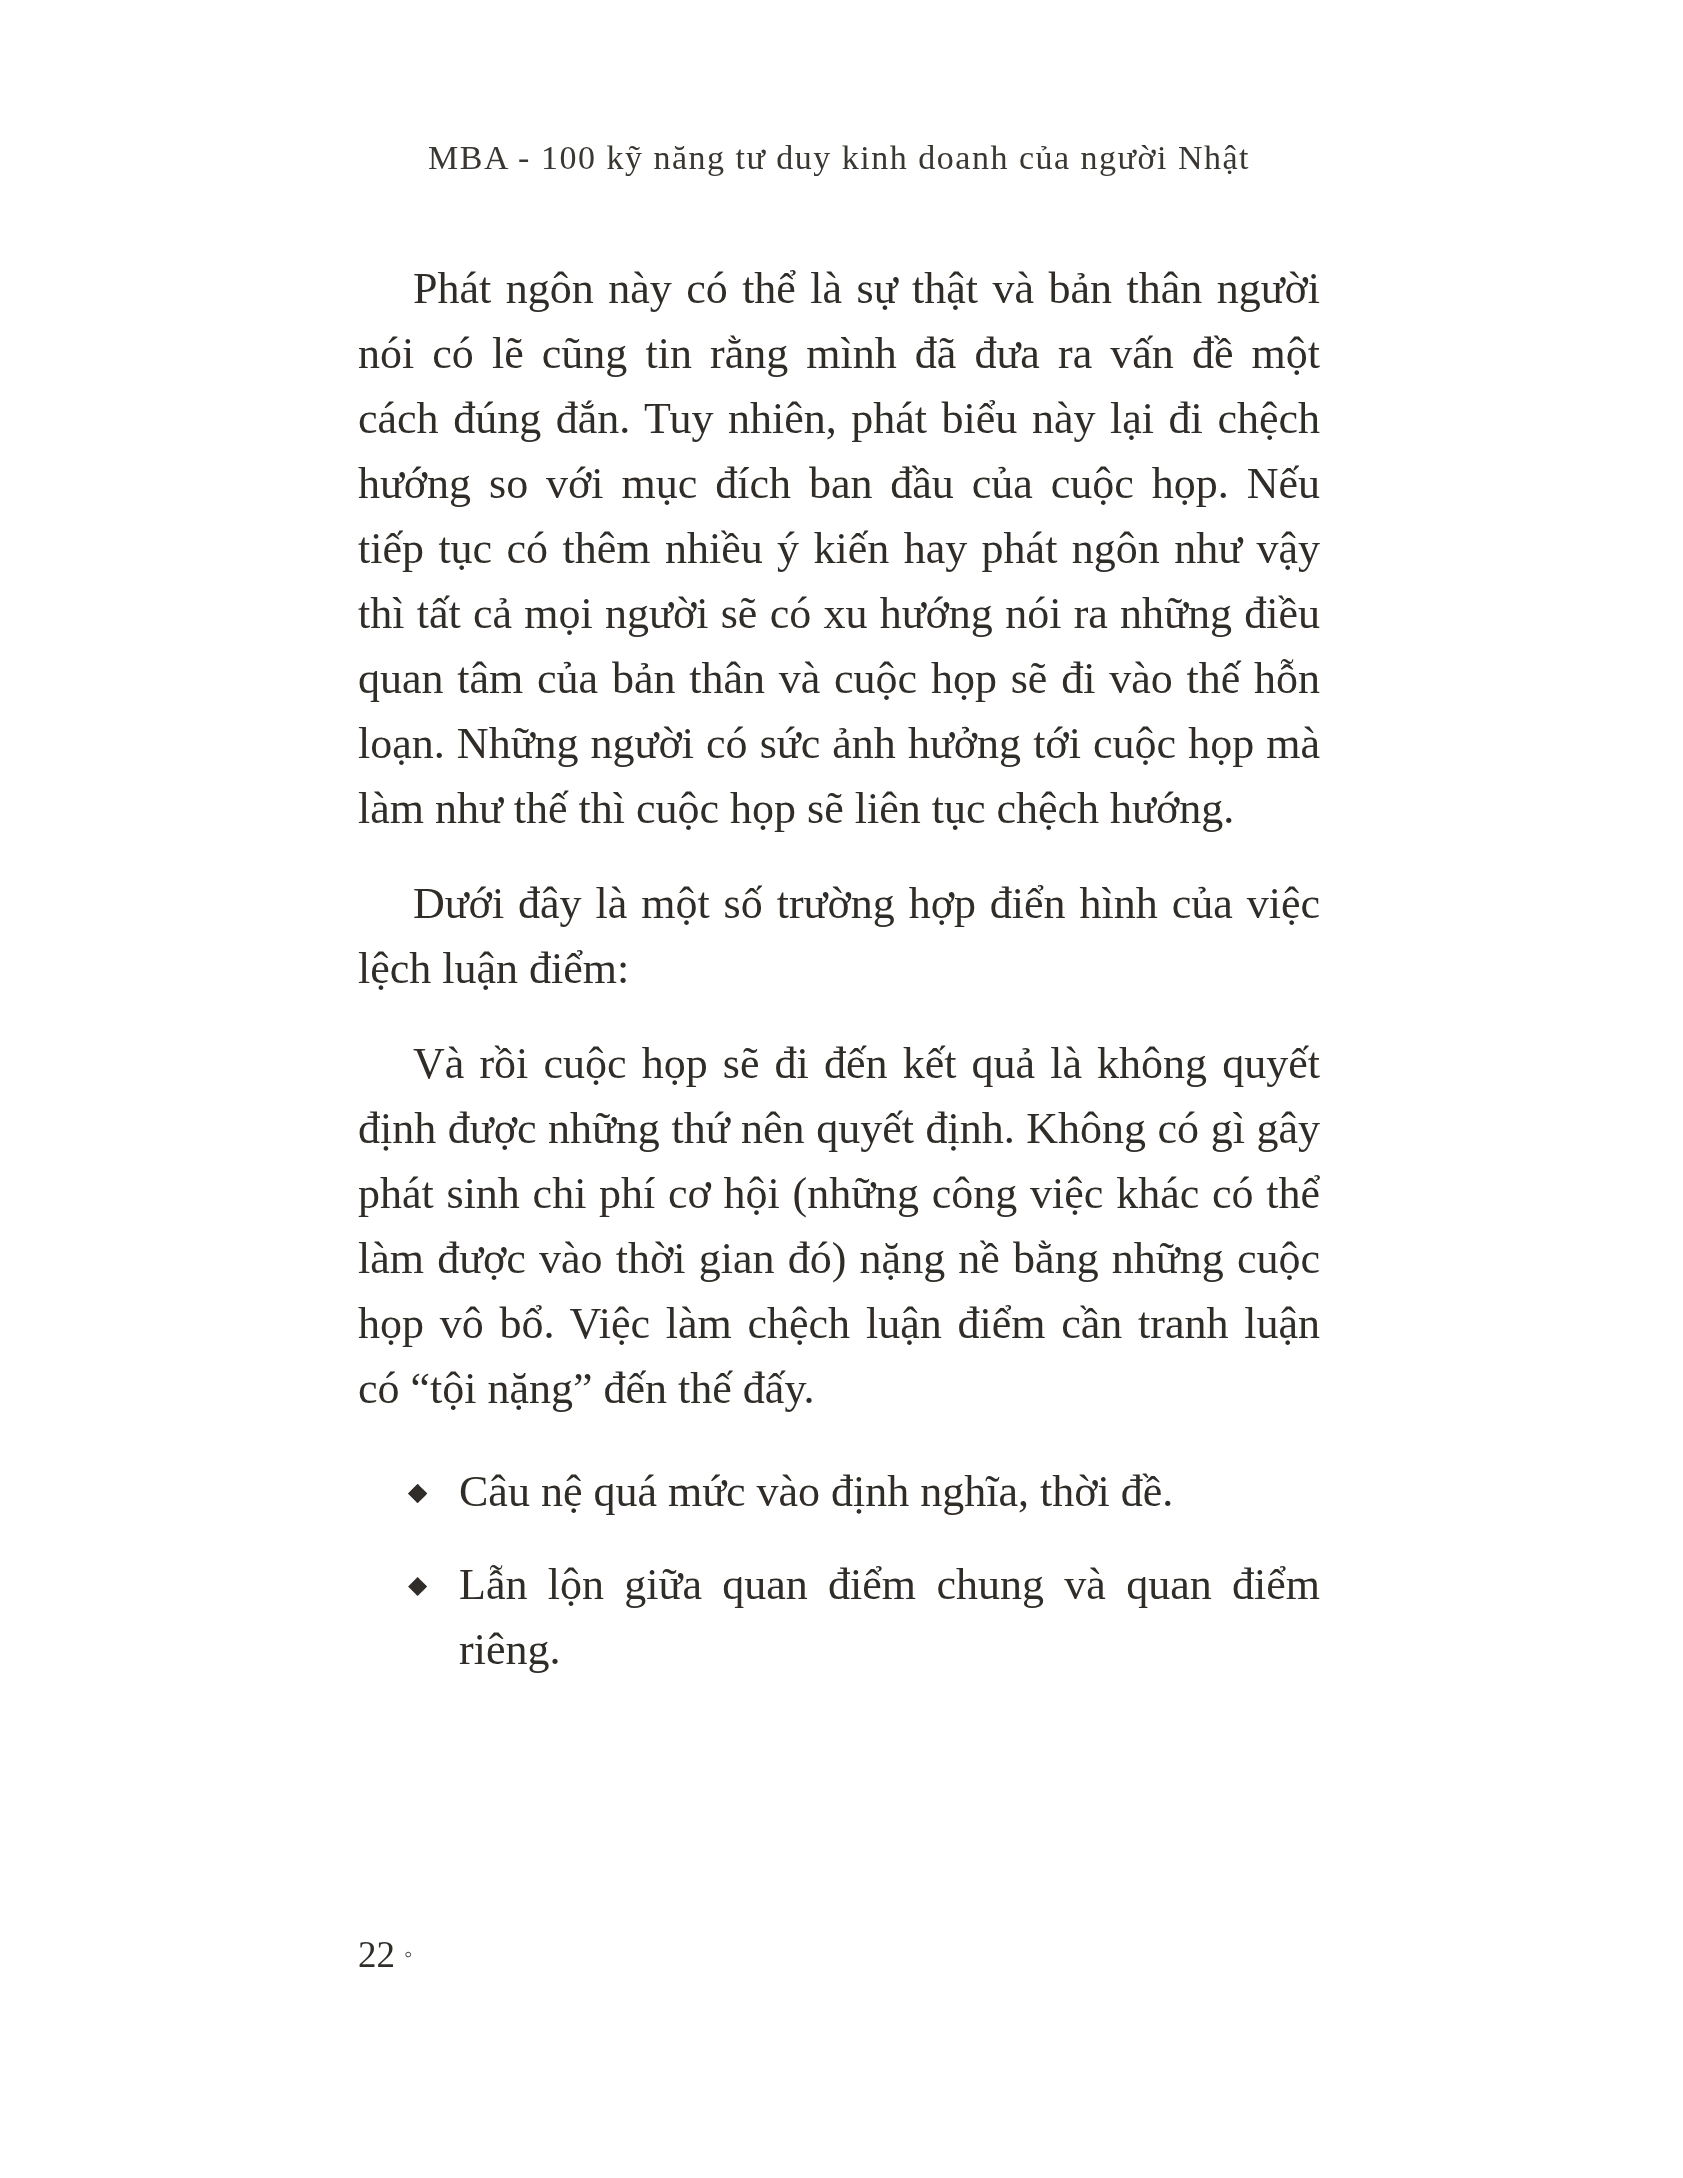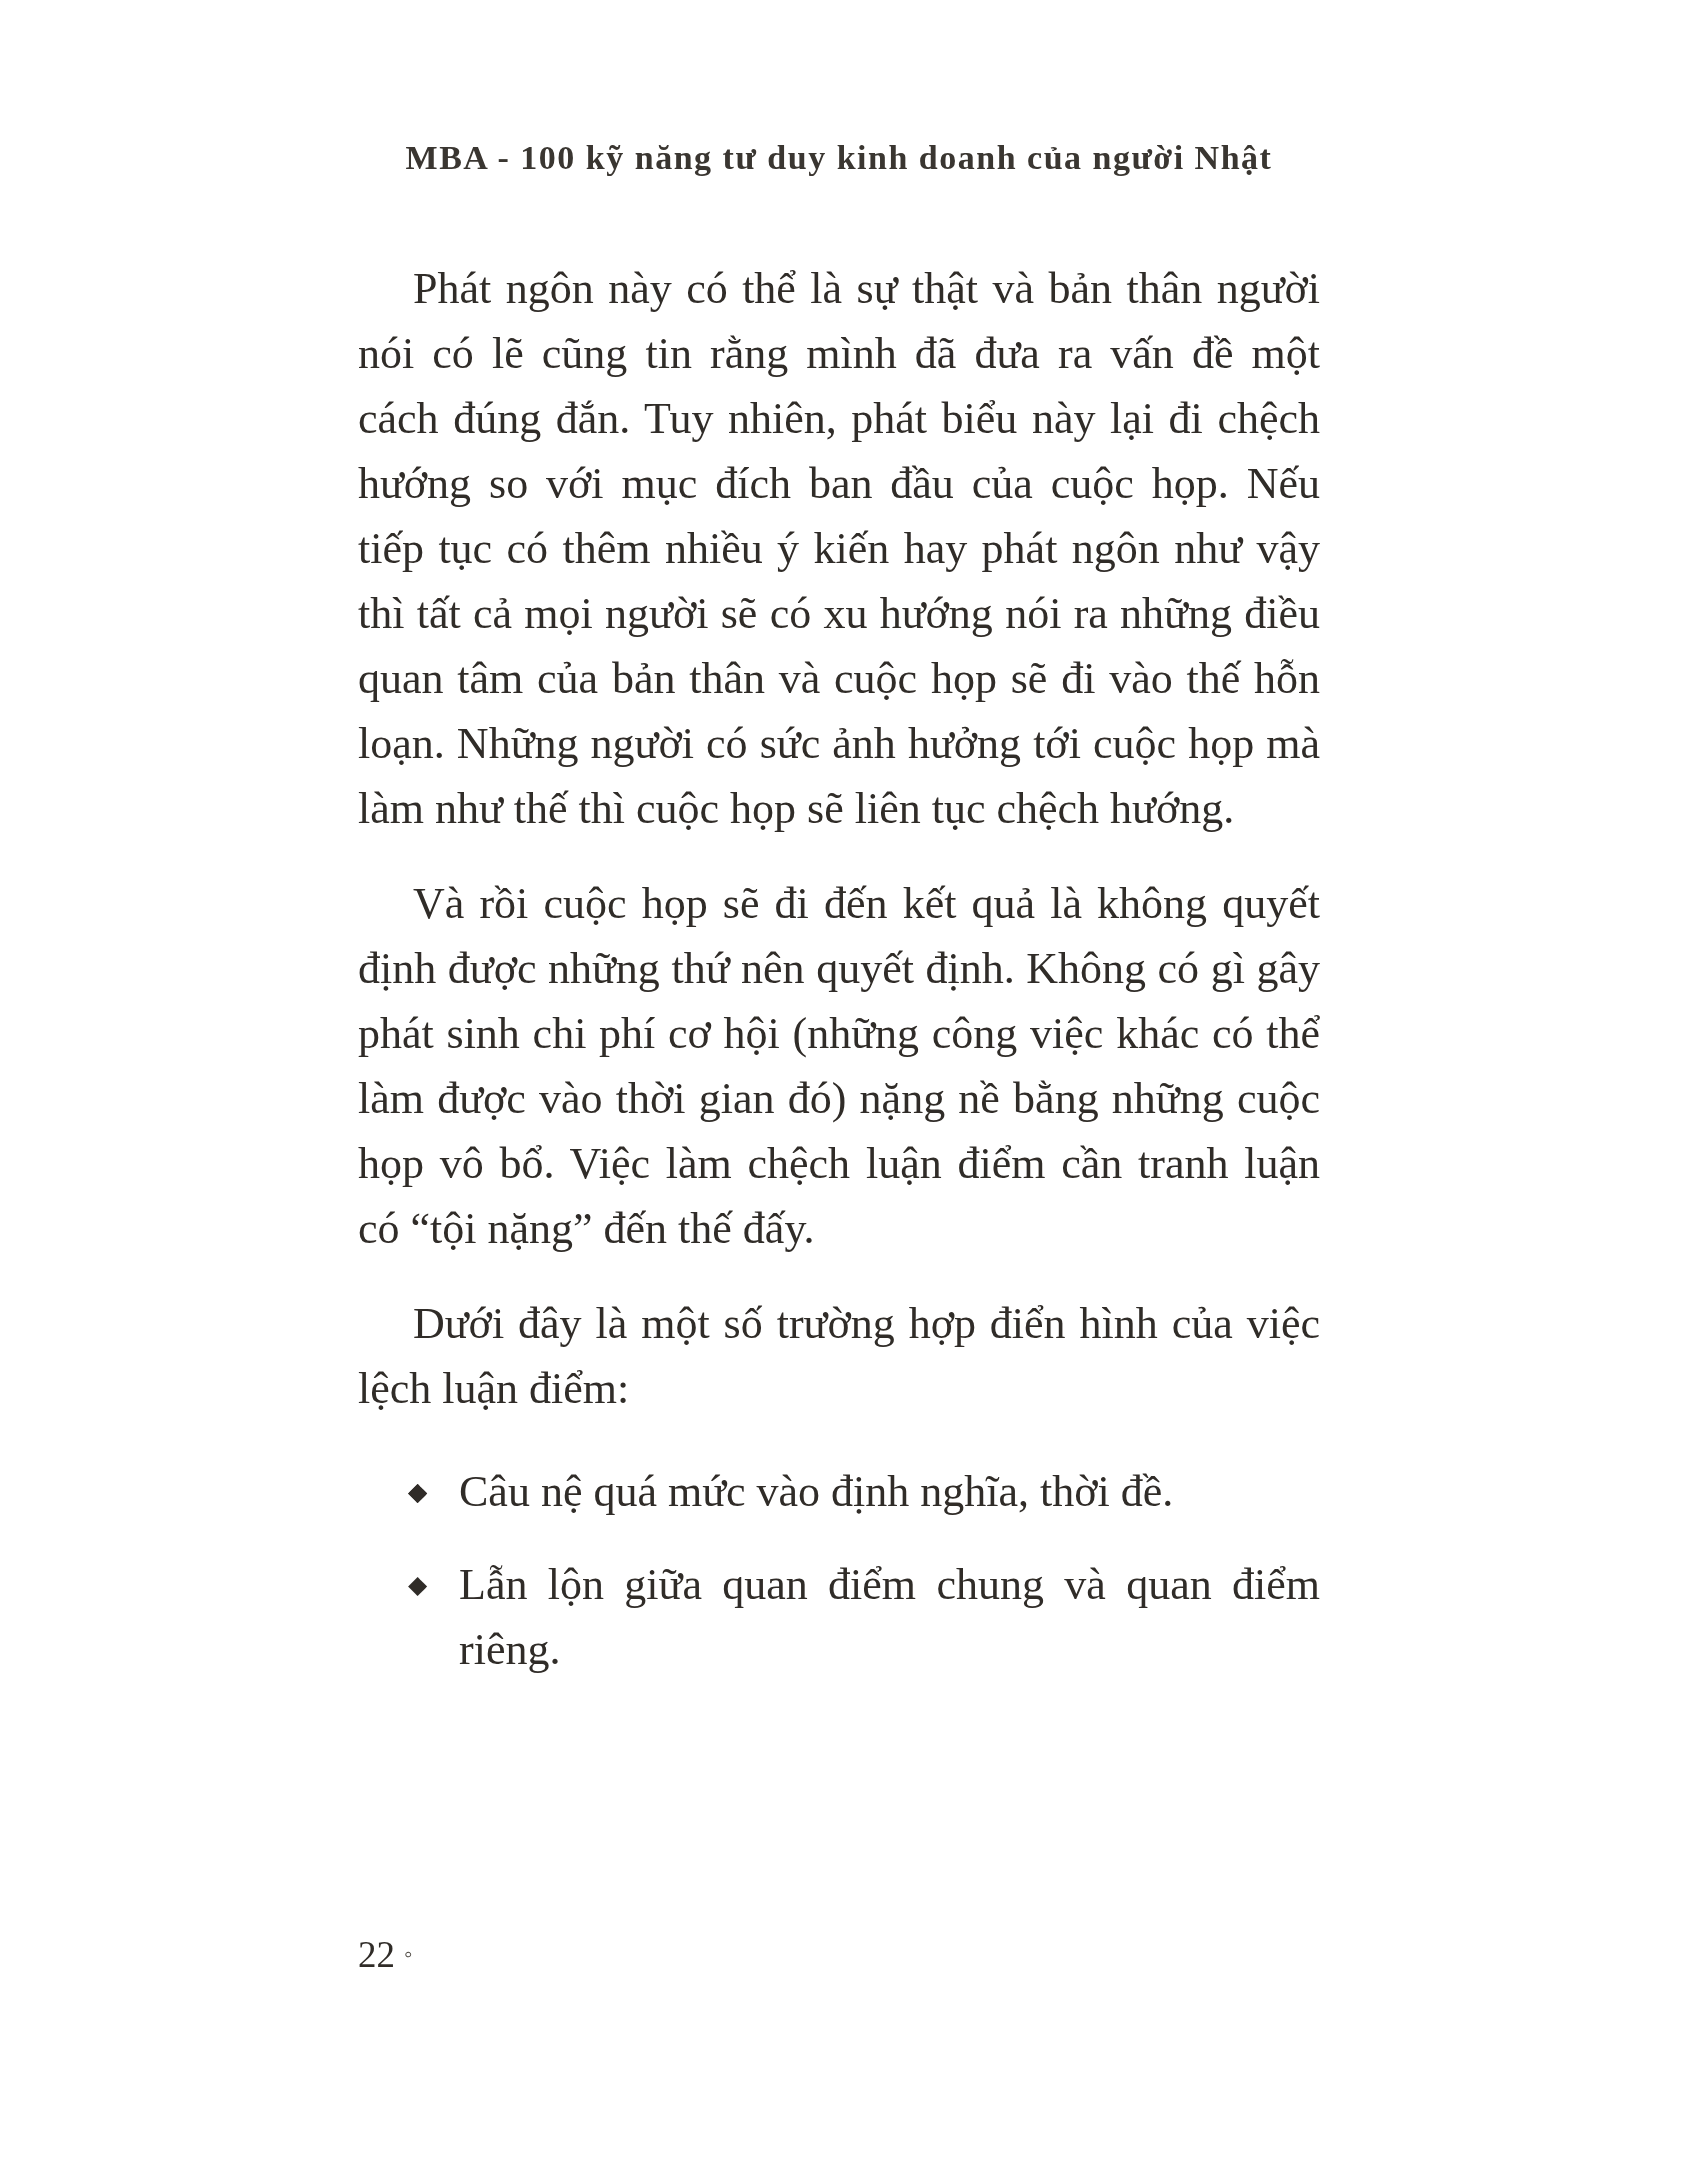--- a/index.html
+++ b/index.html
@@ -19,21 +19,20 @@
   .running-header {
     position: absolute;
     top: 139px;
     left: 356px;
     width: 966px;
     text-align: center;
     font-size: 34px;
     letter-spacing: 1.5px;
     color: #3a3631;
     white-space: nowrap;
-    font-weight: bold;
   }
   .body-block {
     position: absolute;
     top: 256px;
     left: 358px;
     width: 962px;
     font-size: 44px;
     line-height: 65px;
     text-align: justify;
     color: #302c28;
@@ -82,23 +81,23 @@
 <body>
 
 <div class="page">
 
   <div class="running-header">MBA - 100 kỹ năng tư duy kinh doanh của người Nhật</div>
 
   <div class="body-block">
 
     <p class="para">Phát ngôn này có thể là sự thật và bản thân người nói có lẽ cũng tin rằng mình đã đưa ra vấn đề một cách đúng đắn. Tuy nhiên, phát biểu này lại đi chệch hướng so với mục đích ban đầu của cuộc họp. Nếu tiếp tục có thêm nhiều ý kiến hay phát ngôn như vậy thì tất cả mọi người sẽ có xu hướng nói ra những điều quan tâm của bản thân và cuộc họp sẽ đi vào thế hỗn loạn. Những người có sức ảnh hưởng tới cuộc họp mà làm như thế thì cuộc họp sẽ liên tục chệch hướng.</p>
 
+    <p class="para">Dưới đây là một số trường hợp điển hình của việc lệch luận điểm:</p>
+
     <p class="para">Và rồi cuộc họp sẽ đi đến kết quả là không quyết định được những thứ nên quyết định. Không có gì gây phát sinh chi phí cơ hội (những công việc khác có thể làm được vào thời gian đó) nặng nề bằng những cuộc họp vô bổ. Việc làm chệch luận điểm cần tranh luận có “tội nặng” đến thế đấy.</p>
-
-    <p class="para">Dưới đây là một số trường hợp điển hình của việc lệch luận điểm:</p>
 
     <ul class="bullet-list">
       <li class="bullet-item">
         <span class="bullet-marker">◆</span>
       </li>
       <li class="bullet-item">
         <span class="bullet-marker">◆</span>
         <span class="bullet-text">Câu nệ quá mức vào định nghĩa, thời đề.</span>
       </li>
       <li class="bullet-item">

